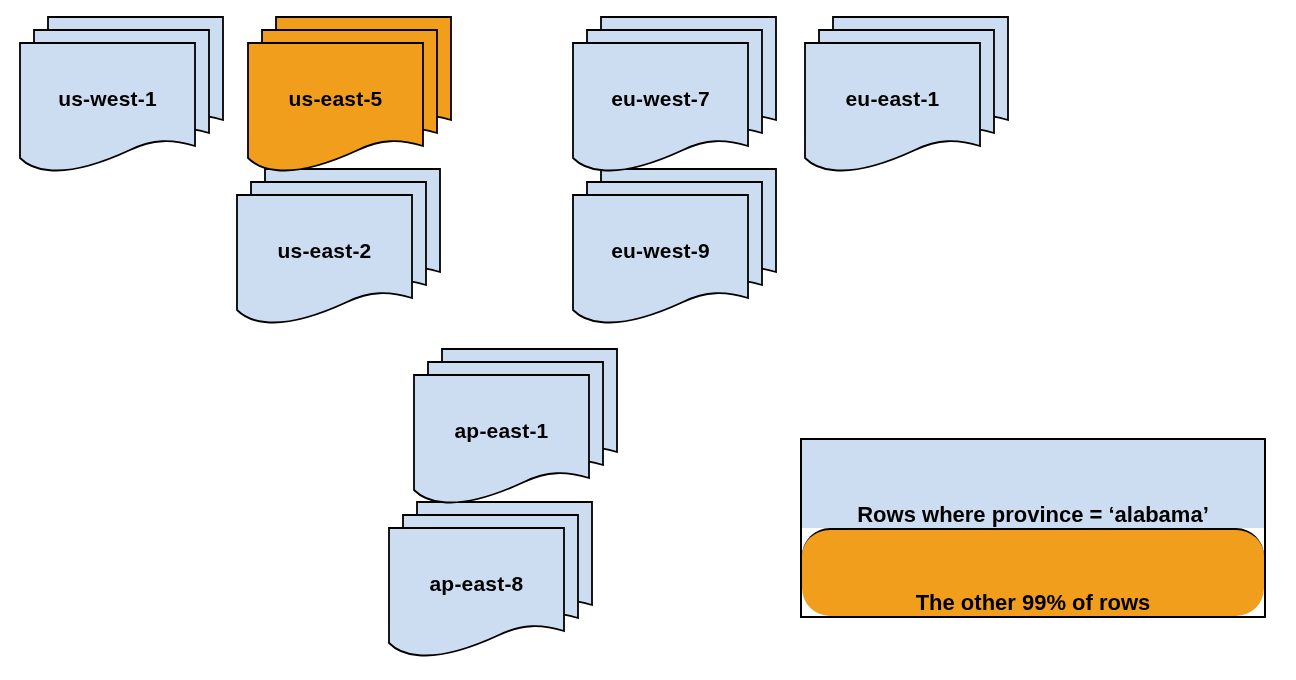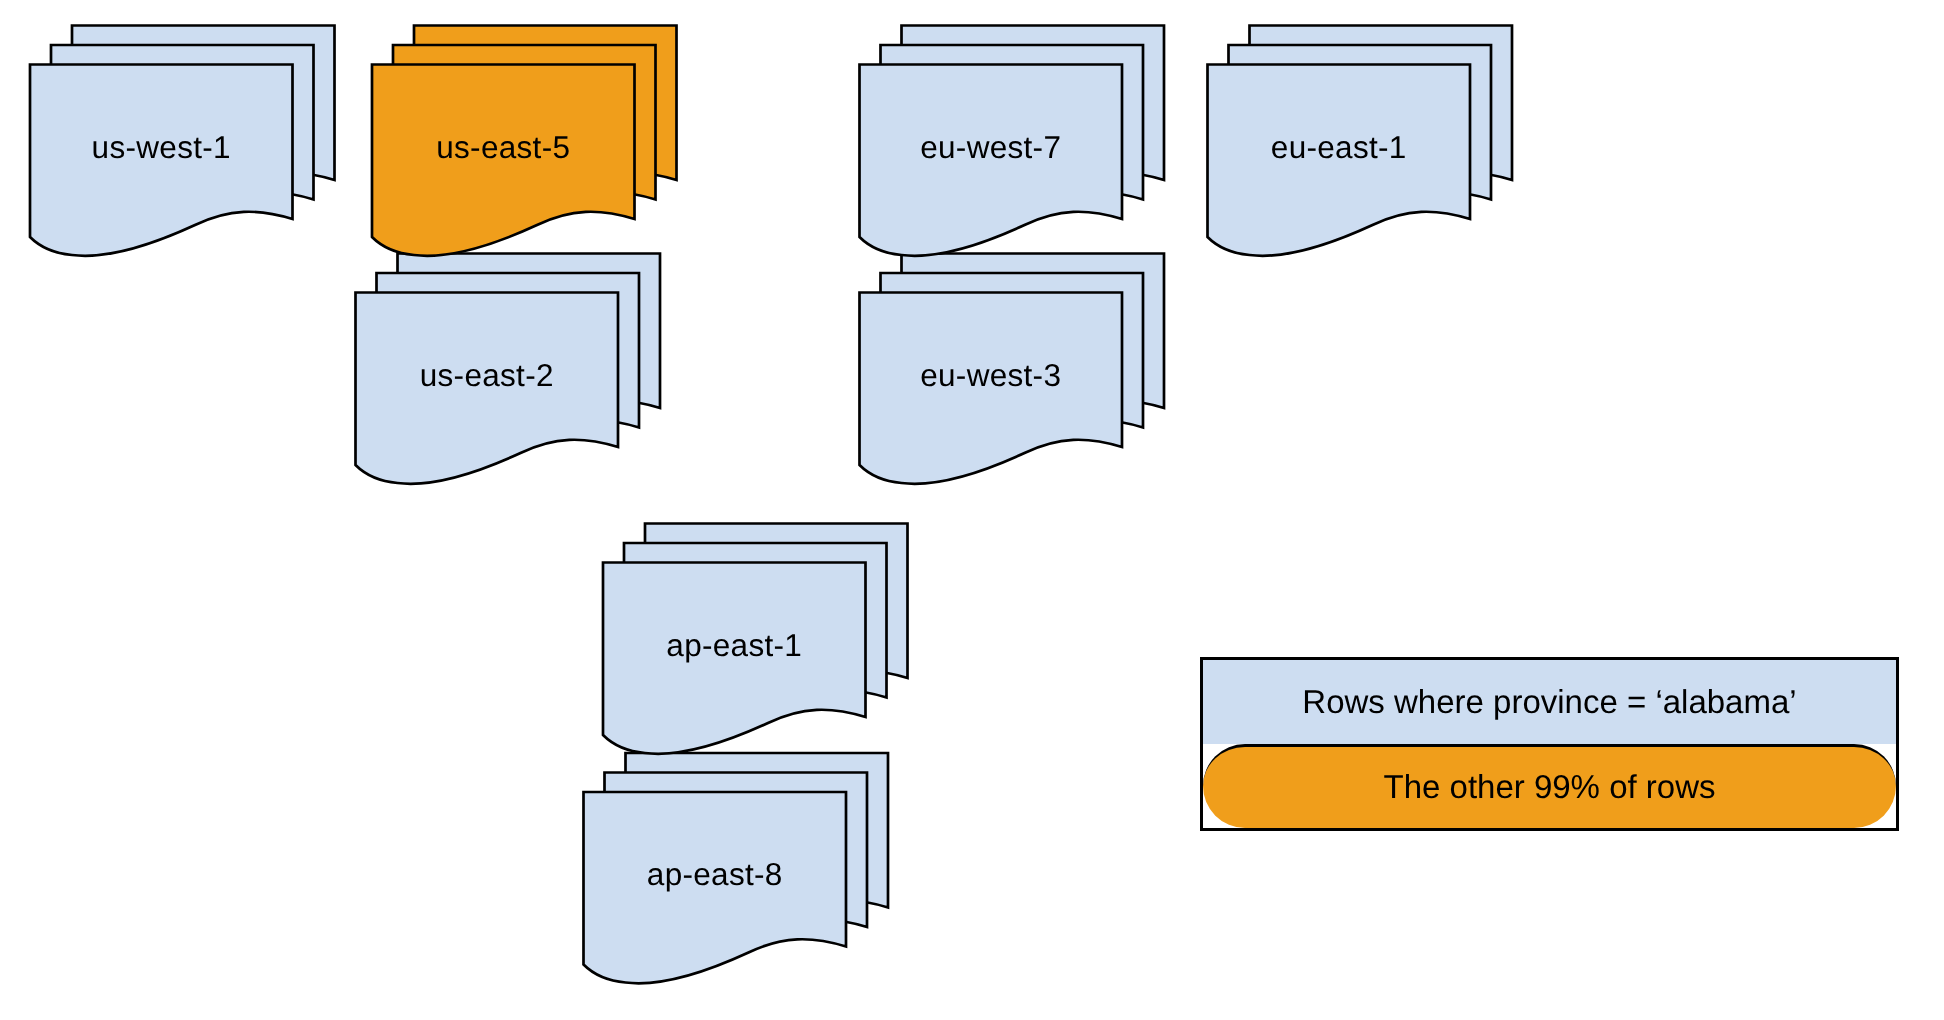--- a/index.html
+++ b/index.html
@@ -7,20 +7,21 @@
   body {
     font-family: "Liberation Sans", "DejaVu Sans", sans-serif;
     color: var(--text, #000);
   }
   .canvas {
     position: relative;
     width: 1296px;
     height: 680px;
     background: #ffffff;
     overflow: hidden;
+    font-weight: bold;
   }
   
   .stack {
     position: absolute;
     width: 205px;
     height: 155px;
   }
   .stack svg { display: block; overflow: visible; }
   .stack use {
     fill: var(--region-fill, #cdddf1);
@@ -46,23 +47,23 @@
   
   .legend {
     position: absolute;
     left: 800px;
     top: 438px;
     width: 466px;
     border: 2px solid var(--stroke, #000);
     background: #fff;
   }
   .legend-row {
-    height: 56px;
+    height: 88px;
     display: flex;
-    align-items: center;
+    align-items: flex-end;
     justify-content: center;
     font-size: 22px;
   }
   .legend-row + .legend-row { border-top: 2px solid var(--stroke, #000); }
   .legend-row.swatch-blue   { background: var(--region-fill, #cdddf1); }
   .legend-row.swatch-orange { background: var(--highlight-fill, #f09e1b); border-radius: 28px; }
 </style>
 </head>
 <body>
 
@@ -119,25 +120,25 @@
     </svg>
     <span class="stack-label">us-east-2</span>
   </div>
 
   <div class="stack" style="left:573px; top:169px; z-index:4">
     <svg width="205" height="155" viewBox="0 0 205 155">
       <use href="#doc-shape" transform="translate(28,0)"></use>
       <use href="#doc-shape" transform="translate(14,13)"></use>
       <use href="#doc-shape" transform="translate(0,26)"></use>
     </svg>
-    <span class="stack-label">eu-west-3</span>
+    <span class="stack-label">eu-west-9</span>
   </div>
 
 
-  <div class="stack" style="left:402px; top:349px; z-index:3">
+  <div class="stack" style="left:414px; top:349px; z-index:3">
     <svg width="205" height="155" viewBox="0 0 205 155">
       <use href="#doc-shape" transform="translate(28,0)"></use>
       <use href="#doc-shape" transform="translate(14,13)"></use>
       <use href="#doc-shape" transform="translate(0,26)"></use>
     </svg>
     <span class="stack-label">ap-east-1</span>
   </div>
 
   <div class="stack" style="left:389px; top:502px; z-index:2">
     <svg width="205" height="155" viewBox="0 0 205 155">

